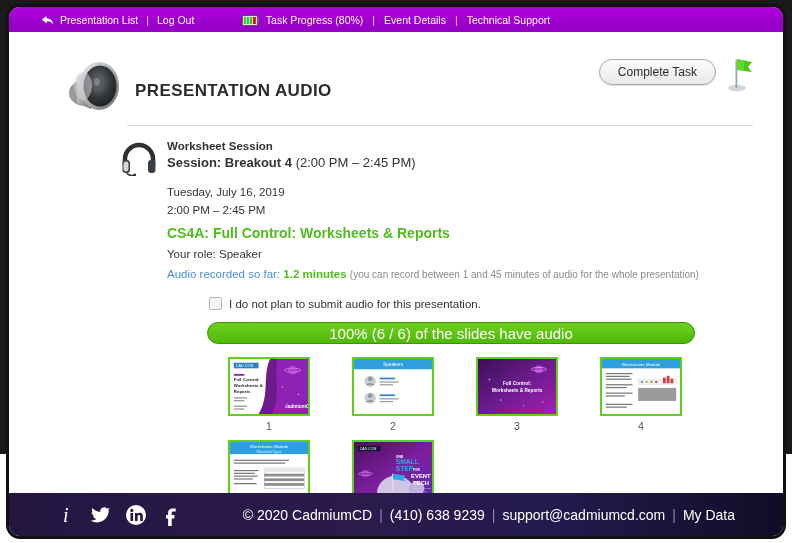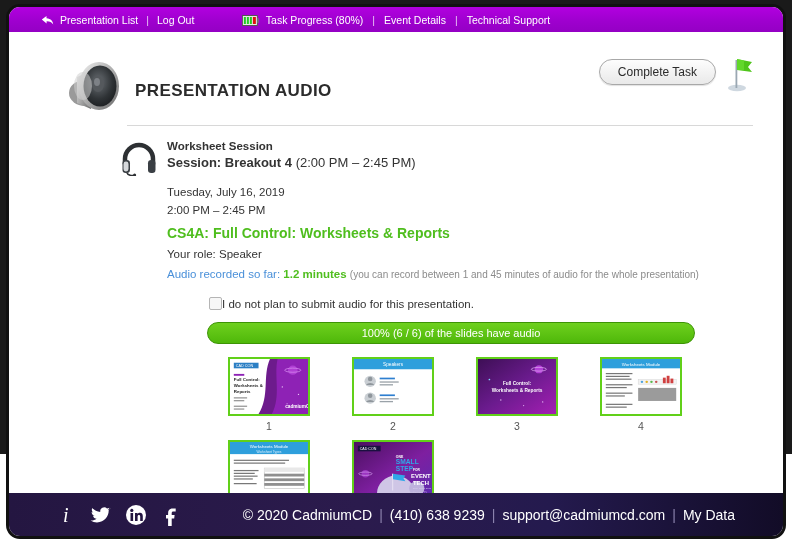--- a/index.html
+++ b/index.html
@@ -117,20 +117,21 @@
   .audio-line { margin-top: 8px; font-size: 11.5px; color: #4a90d9; }
   .audio-line .mins { color: #4fbe1e; font-weight: bold; }
   .audio-line .note { color: #8b8b8b; font-size: 10px; }
 
   
   .checkbox-row {
     margin-left: 170px;
     margin-top: 17px;
     display: flex;
     align-items: center;
+    gap: 7px;
   }
   .cbox {
     width: 11px; height: 11px;
     border: 1px solid #b5b5b5;
     background: #f7f7f7;
     border-radius: 2px;
     display: inline-block;
   }
   .cbox-label { font-size: 11.5px; color: #333333; }
 
@@ -142,21 +143,21 @@
   }
   .progress-bar {
     height: 22px;
     border-radius: 11px;
     background: linear-gradient(180deg,#6ed01e 0%, #4fb80a 100%);
     border: 1px solid #3d9406;
     display: flex;
     align-items: center;
     justify-content: center;
     color: #ffffff;
-    font-size: 11px;
+    font-size: 15px;
     box-sizing: border-box;
   }
 
   
   .slides {
     margin-left: 168px;
     margin-right: 50px;
     margin-top: 13px;
     display: flex;
     flex-wrap: wrap;

